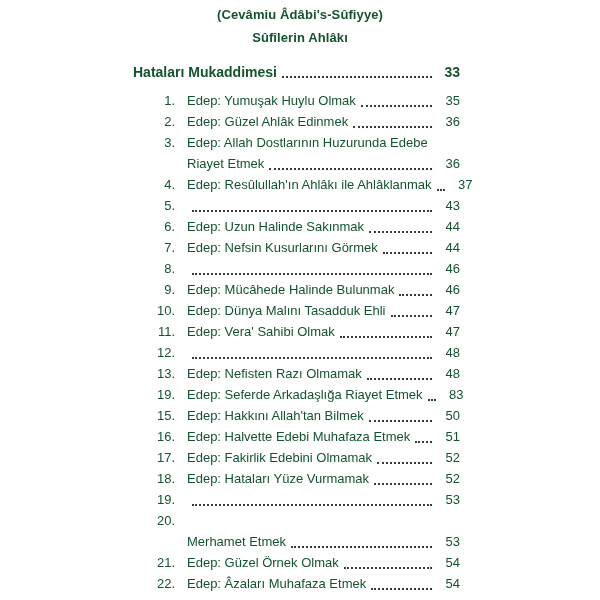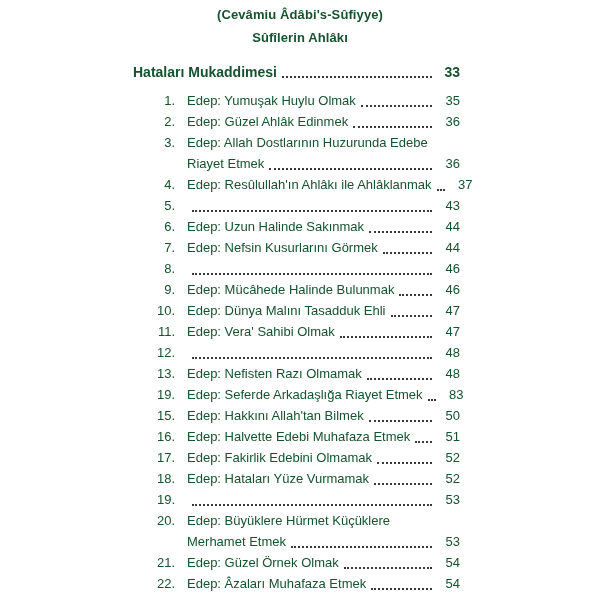--- a/index.html
+++ b/index.html
@@ -213,21 +213,20 @@
   </div>
 
   <div class="toc-row">
     <span class="num">19.</span>
     <span class="leader"></span>
     <span class="pg">53</span>
   </div>
 
   <div class="toc-row">
     <span class="num">20.</span>
-    <span class="txt">Edep: Büyüklere Hürmet Küçüklere</span>
 
   </div>
 
   <div class="toc-row">
     <span class="num"></span>
     <span class="txt">Merhamet Etmek</span>
     <span class="leader"></span>
     <span class="pg">53</span>
   </div>
 

